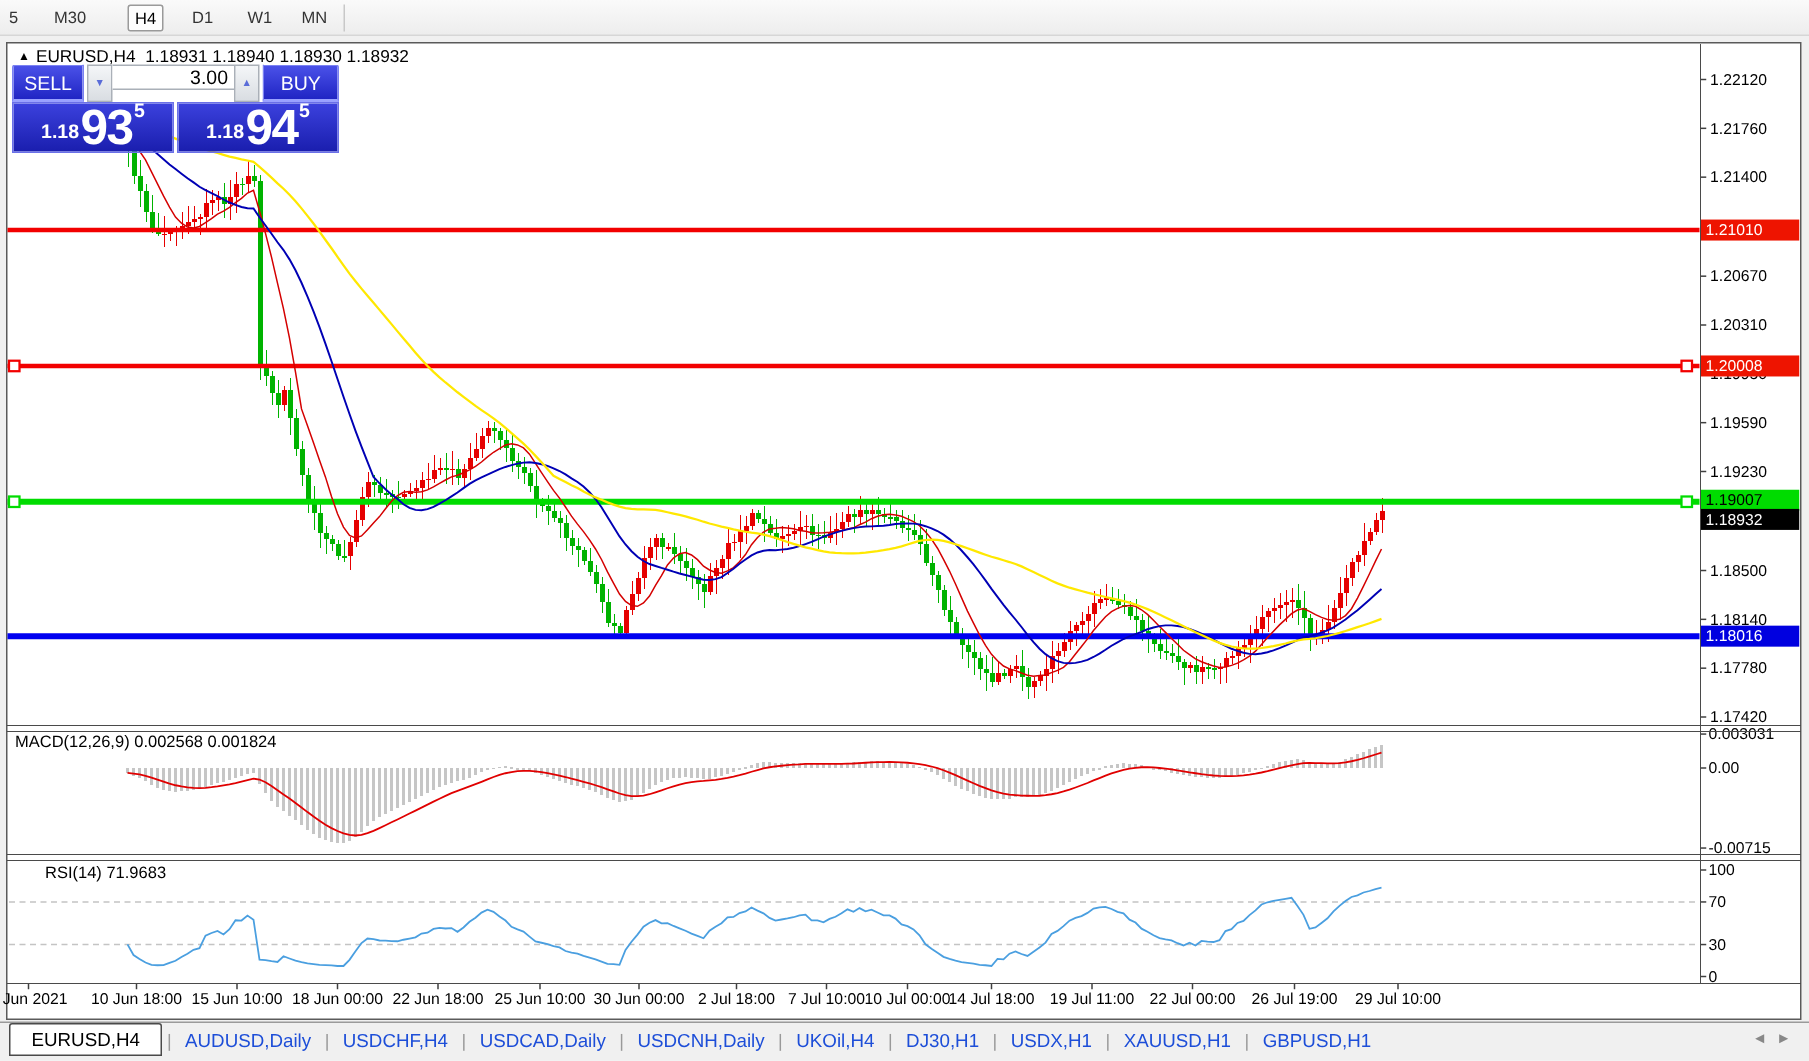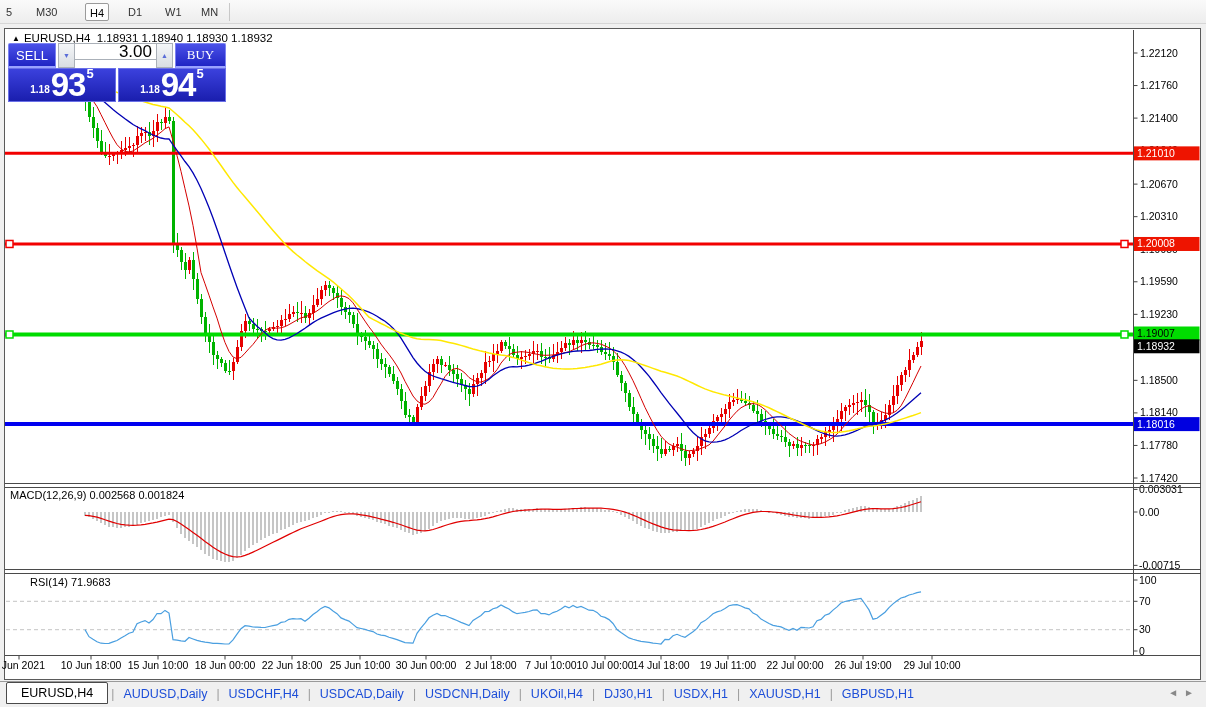--- a/index.html
+++ b/index.html
@@ -27,33 +27,33 @@
 
   .panel-label { position:absolute; font-size:11px; color:#000; }
 
   
   #trade-panel { position:absolute; left:8px; top:43px; width:218px; height:59px; }
   .tp-row { display:flex; height:25px; }
   .tp-btn { height:25px; border:1px solid #7b82f2; border-bottom:2px solid #9aa2ff;
     background:linear-gradient(#4a51e8,#2025c4); color:#fff; font-size:13px;
     font-family:"Liberation Sans",sans-serif; cursor:pointer; }
   .tp-btn.sell { width:48px; border-radius:2px 0 0 0; }
-  .tp-btn.buy  { width:51px; border-radius:0 2px 0 0;font-family:Liberation Serif, serif; }
+  .tp-btn.buy  { width:51px; border-radius:0 2px 0 0; }
   .tp-spin { flex:1; display:flex; margin:0 2px; }
   .spin { width:17px; height:25px; background:linear-gradient(#f4f6f8,#d9dde2);
     border:1px solid #aab0b8; color:#5a6cd8; font-size:7px; cursor:pointer; }
   .vol { flex:1; width:76px; height:17px; border:1px solid #aab0b8; border-left:none;
-    border-right:none; text-align:right; font-size:17px; padding-right:4px; color:#000;
+    border-right:none; text-align:right; font-size:13px; padding-right:4px; color:#000;
     font-family:"Liberation Sans",sans-serif; }
   .tp-prices { display:flex; height:34px; margin-top:0px; }
   .tp-price { flex:1; display:flex; align-items:flex-end; justify-content:center;
     background:linear-gradient(#3b41dd,#1a1eae); border:1px solid #6a70e8;
     color:#fff; padding-bottom:3px; cursor:pointer; }
   .tp-price + .tp-price { margin-left:2px; }
-  .tp-price .sm  { font-size:10px; font-weight:bold; margin:0 1px 3px 0; }
+  .tp-price .sm  { font-size:13px; font-weight:bold; margin:0 1px 3px 0; }
   .tp-price .big { font-size:33px; font-weight:600; line-height:0.82; letter-spacing:-1px; }
   .tp-price .sup { font-size:13px; font-weight:bold; position:relative; top:-17px; margin-left:1px; }
 
   
   #tab-bar { position:absolute; left:0; top:681px; width:1206px; height:26px;
     background:#f0f0f0; border-top:1px solid #9a9a9a; }
   .tab-strip { position:absolute; left:6px; top:0; display:flex; align-items:center; height:24px; }
   .tab { font-size:12.5px; color:#1d4ed8; padding:3px 6px; white-space:nowrap; cursor:pointer; }
   .tab.active { background:#fff; border:1px solid #4a4a4a; color:#000; padding:3px 14px;
     margin-top:-2px; border-radius:2px 2px 0 0; }

